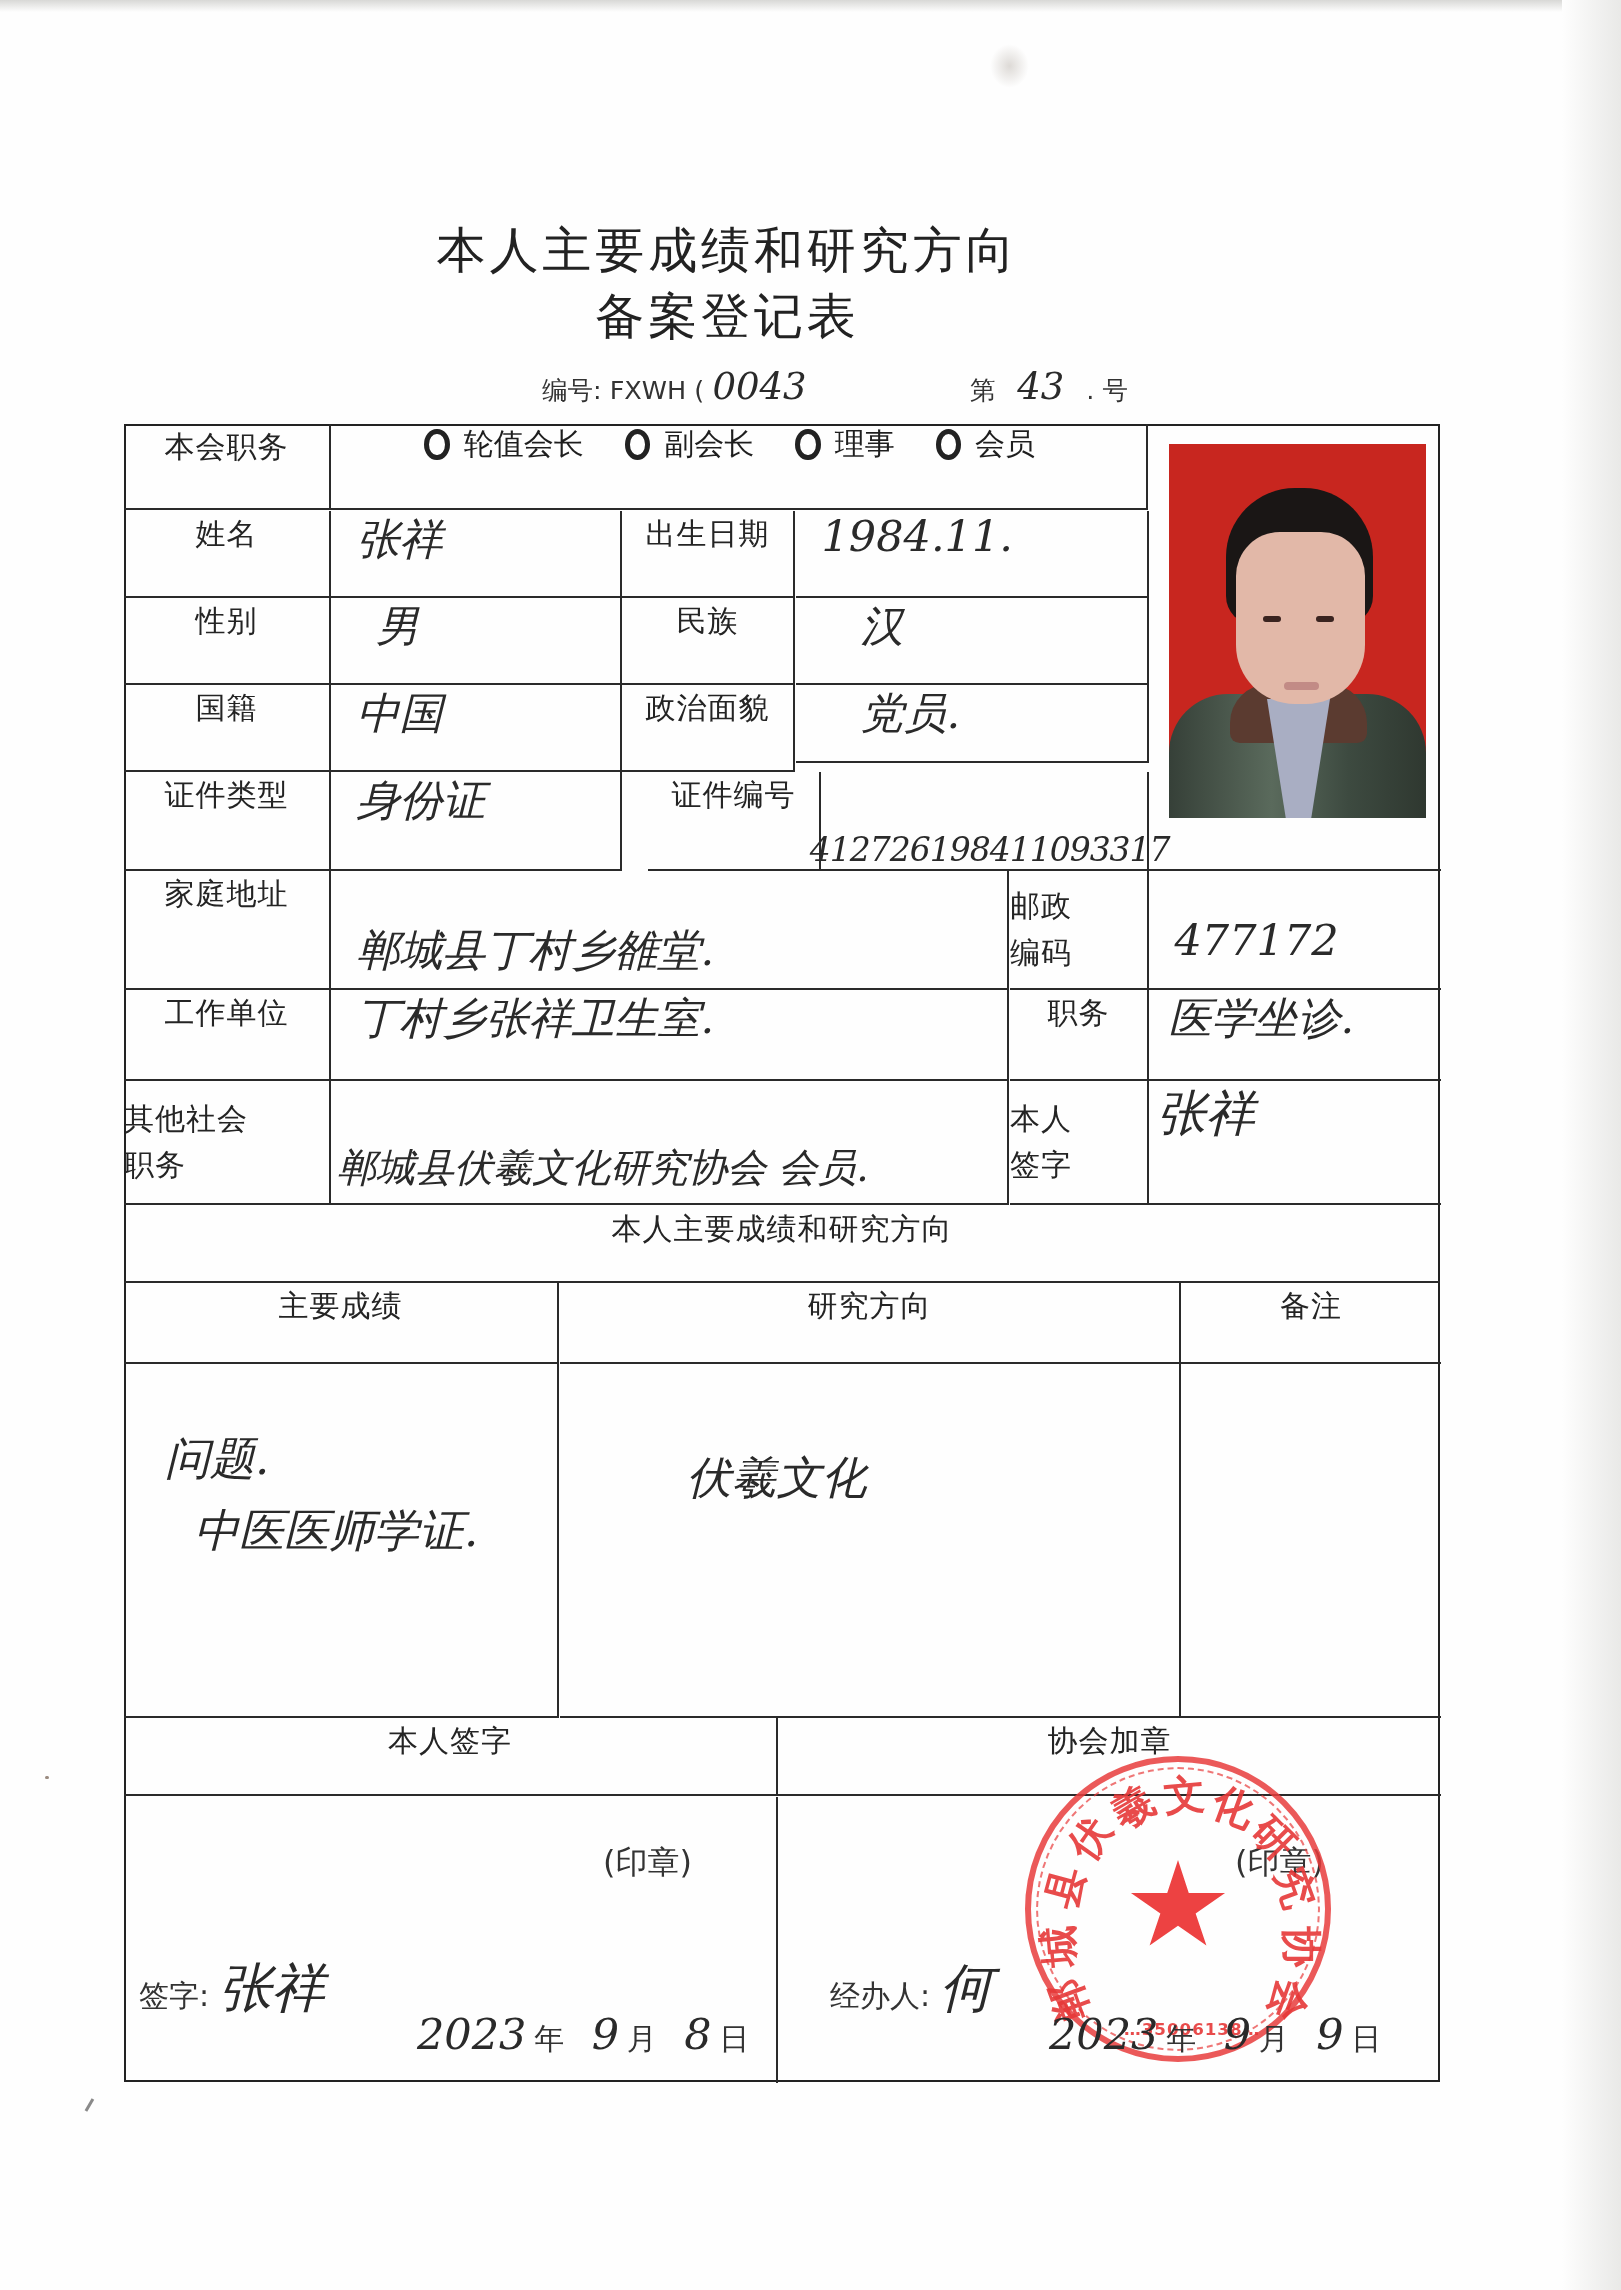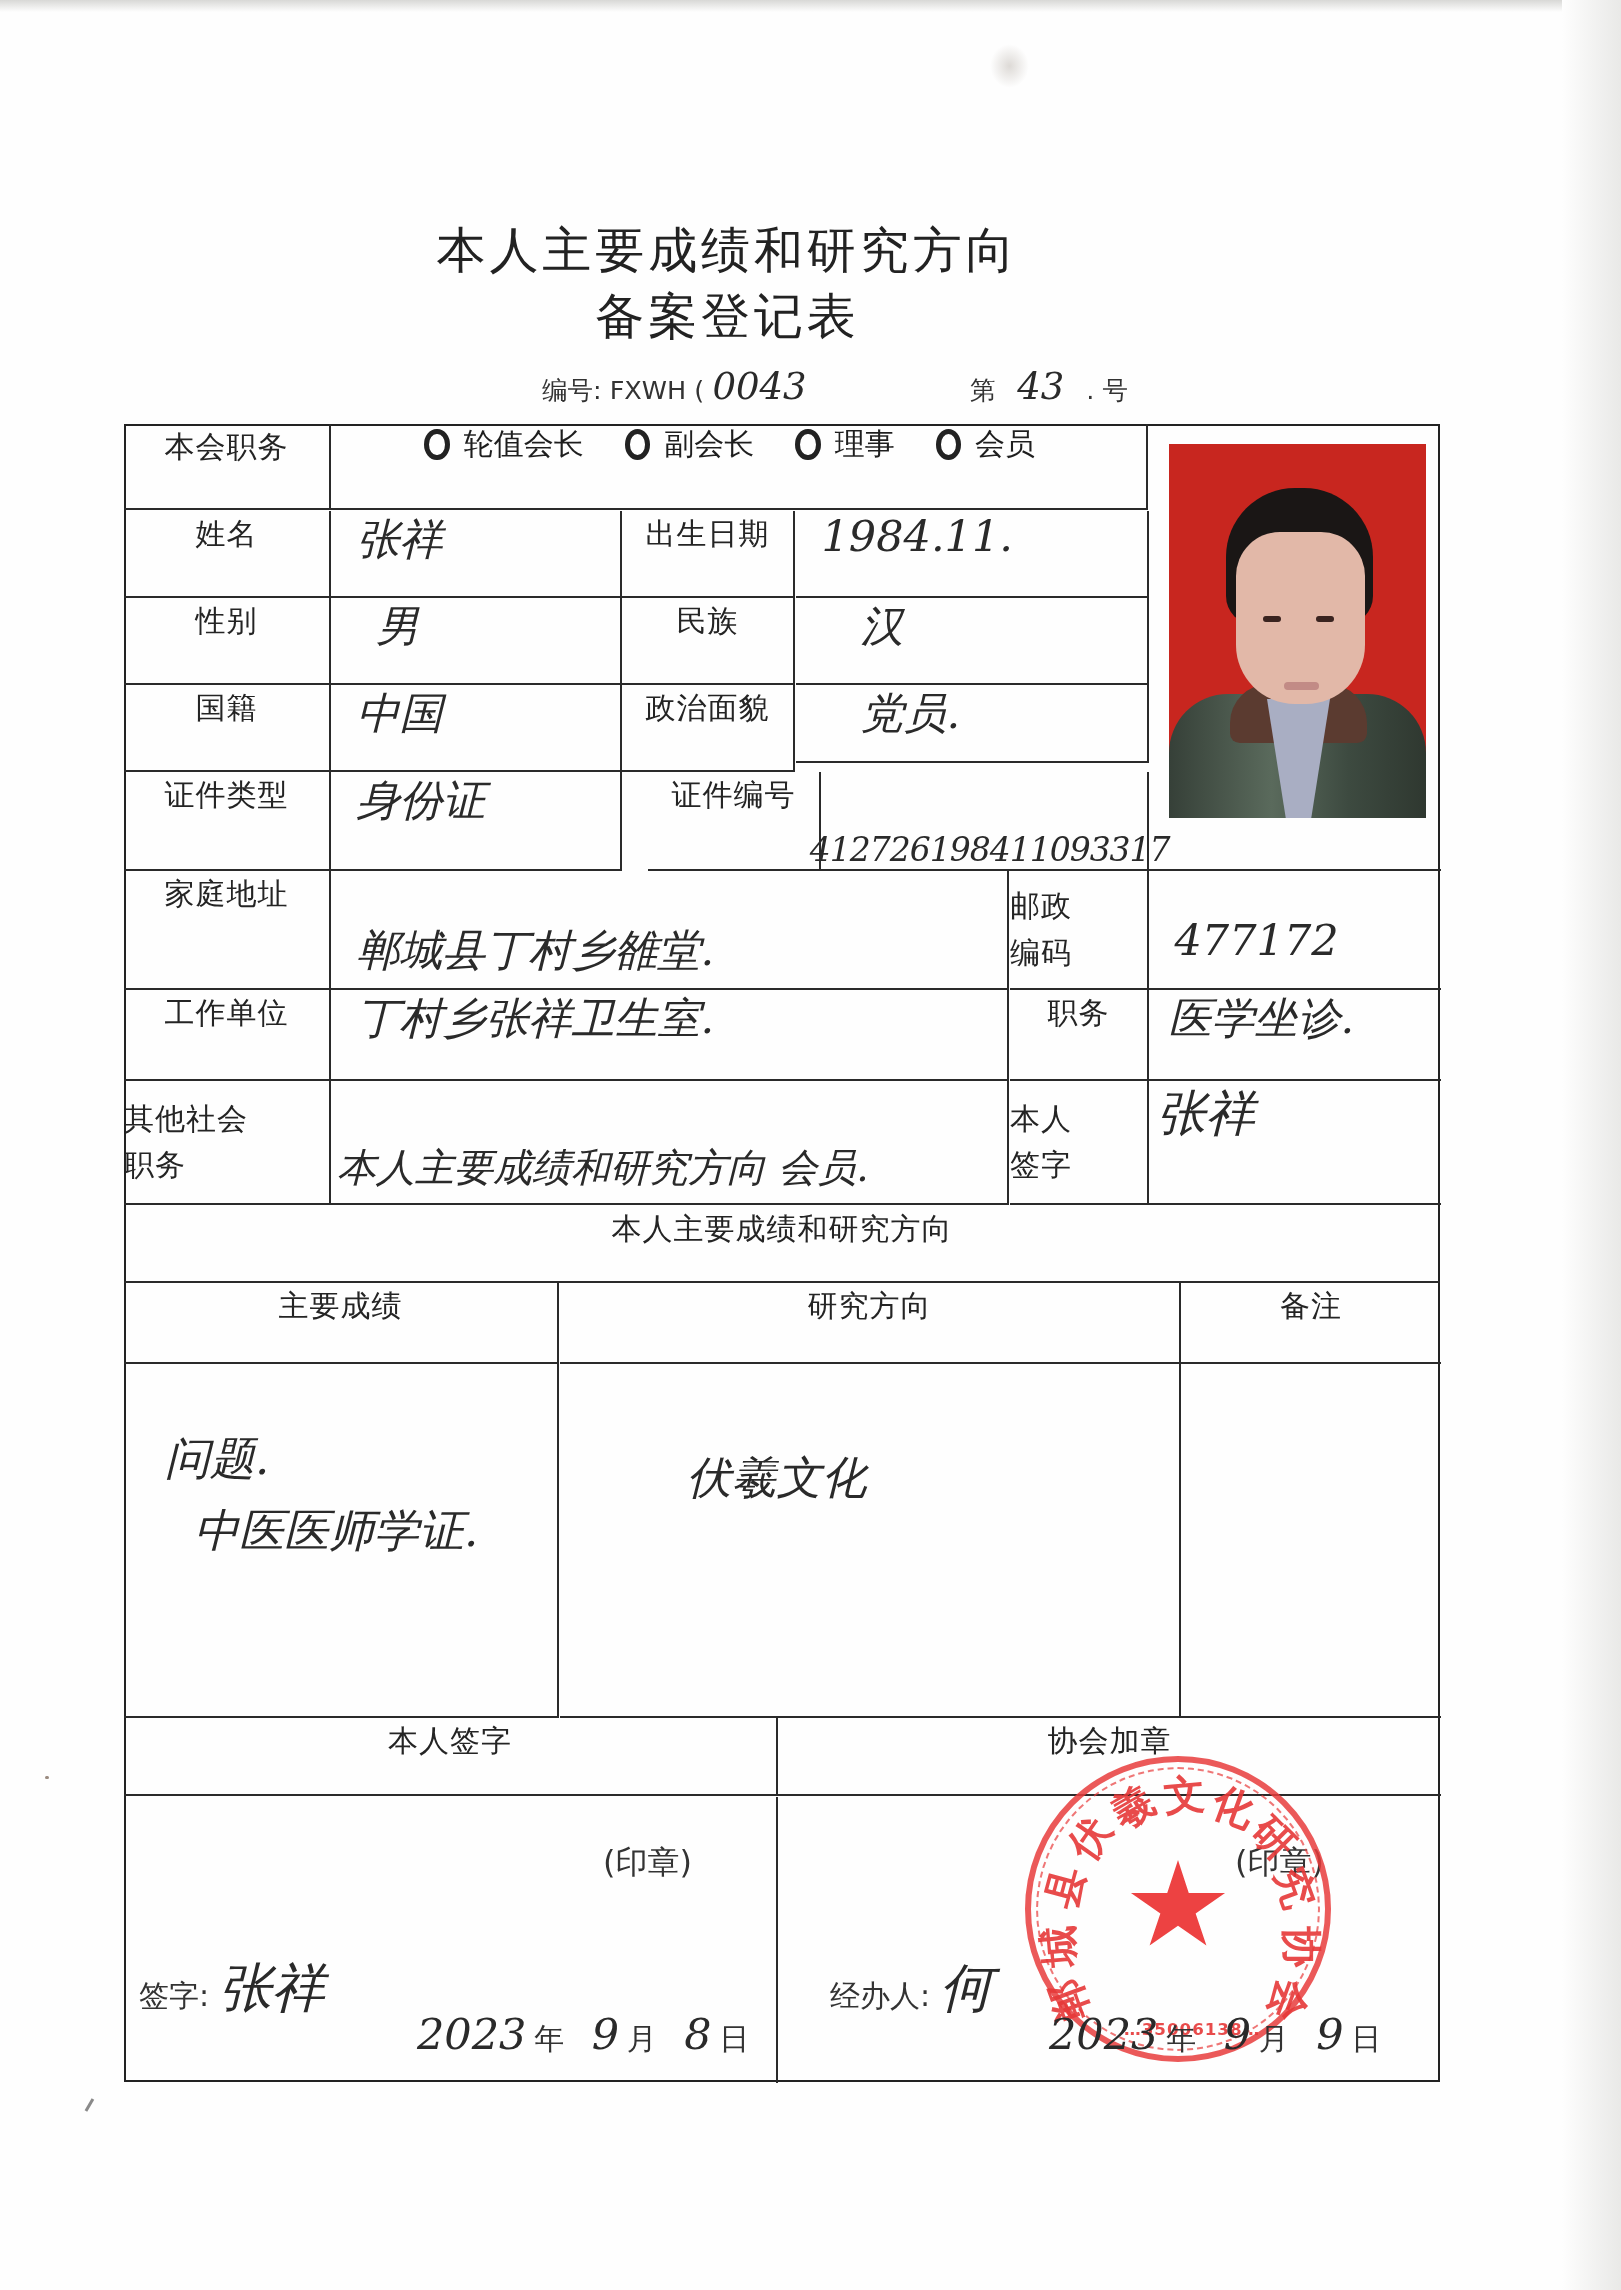--- a/index.html
+++ b/index.html
@@ -212,21 +212,21 @@
   </div>
 <div class="cell left-val" style="left:1149px;top:990px;width:292px;height:91px;border-right:none;padding-left:19.6px;">
   <span class="hand val">医学坐诊.</span>
   </div>
 
 <div class="cell" style="left:124px;top:1081px;width:207px;height:124px;flex-direction:column;">
   <span class="lbl">其他社会</span>
   <span class="lbl">职务</span>
   </div>
 <div class="cell left-val" style="left:331px;top:1081px;width:678px;height:124px;padding-left:5.9px;align-items:flex-end;padding-bottom:7.8px;">
-  <span class="hand" style="font-size:39px;">本人主要成绩和研究方向 会员.</span>
+  <span class="hand" style="font-size:39px;">郸城县伏羲文化研究协会 会员.</span>
   </div>
 <div class="cell" style="left:1010px;top:1081px;width:139px;height:124px;flex-direction:column;">
   <span class="lbl">本人</span>
   <span class="lbl">签字</span>
   </div>
 <div class="cell left-val" style="left:1149px;top:1081px;width:292px;height:124px;border-right:none;padding-left:7.8px;">
   <span class="hand val" style="font-size:49px;">张祥</span>
   </div>
 
 <div class="cell" style="left:124px;top:1206px;width:1316px;height:77px;border-right:none;">

